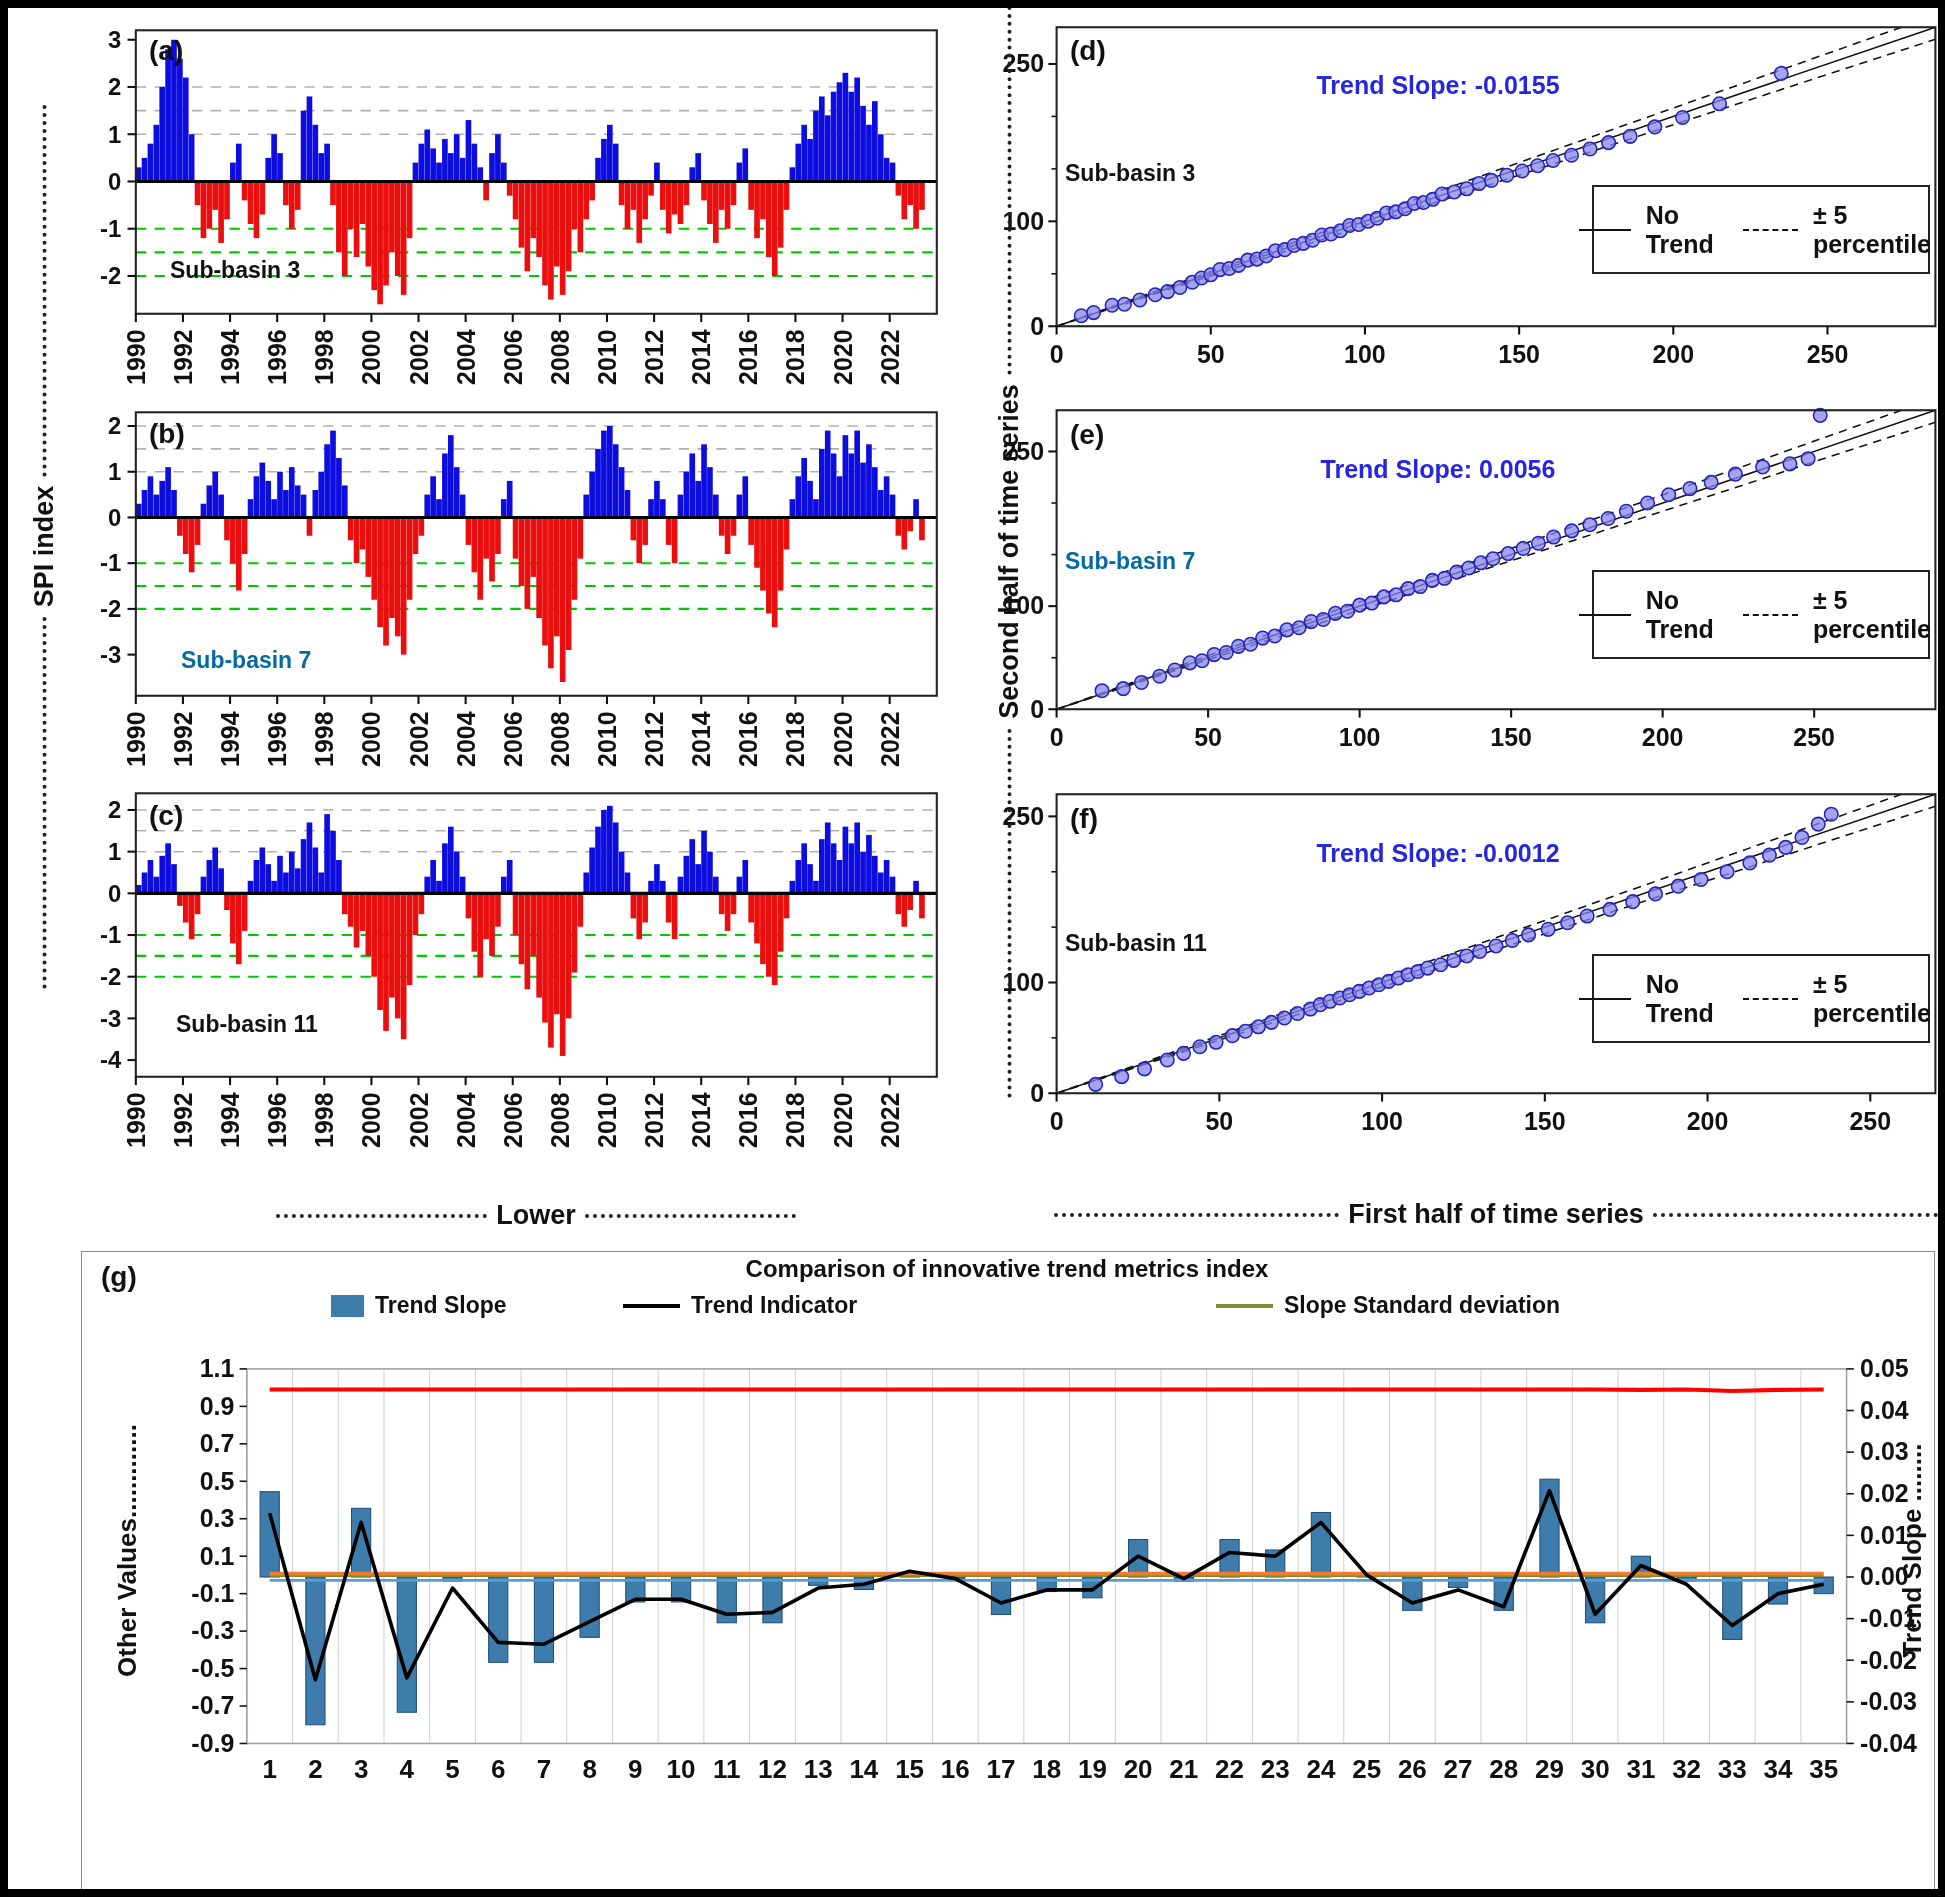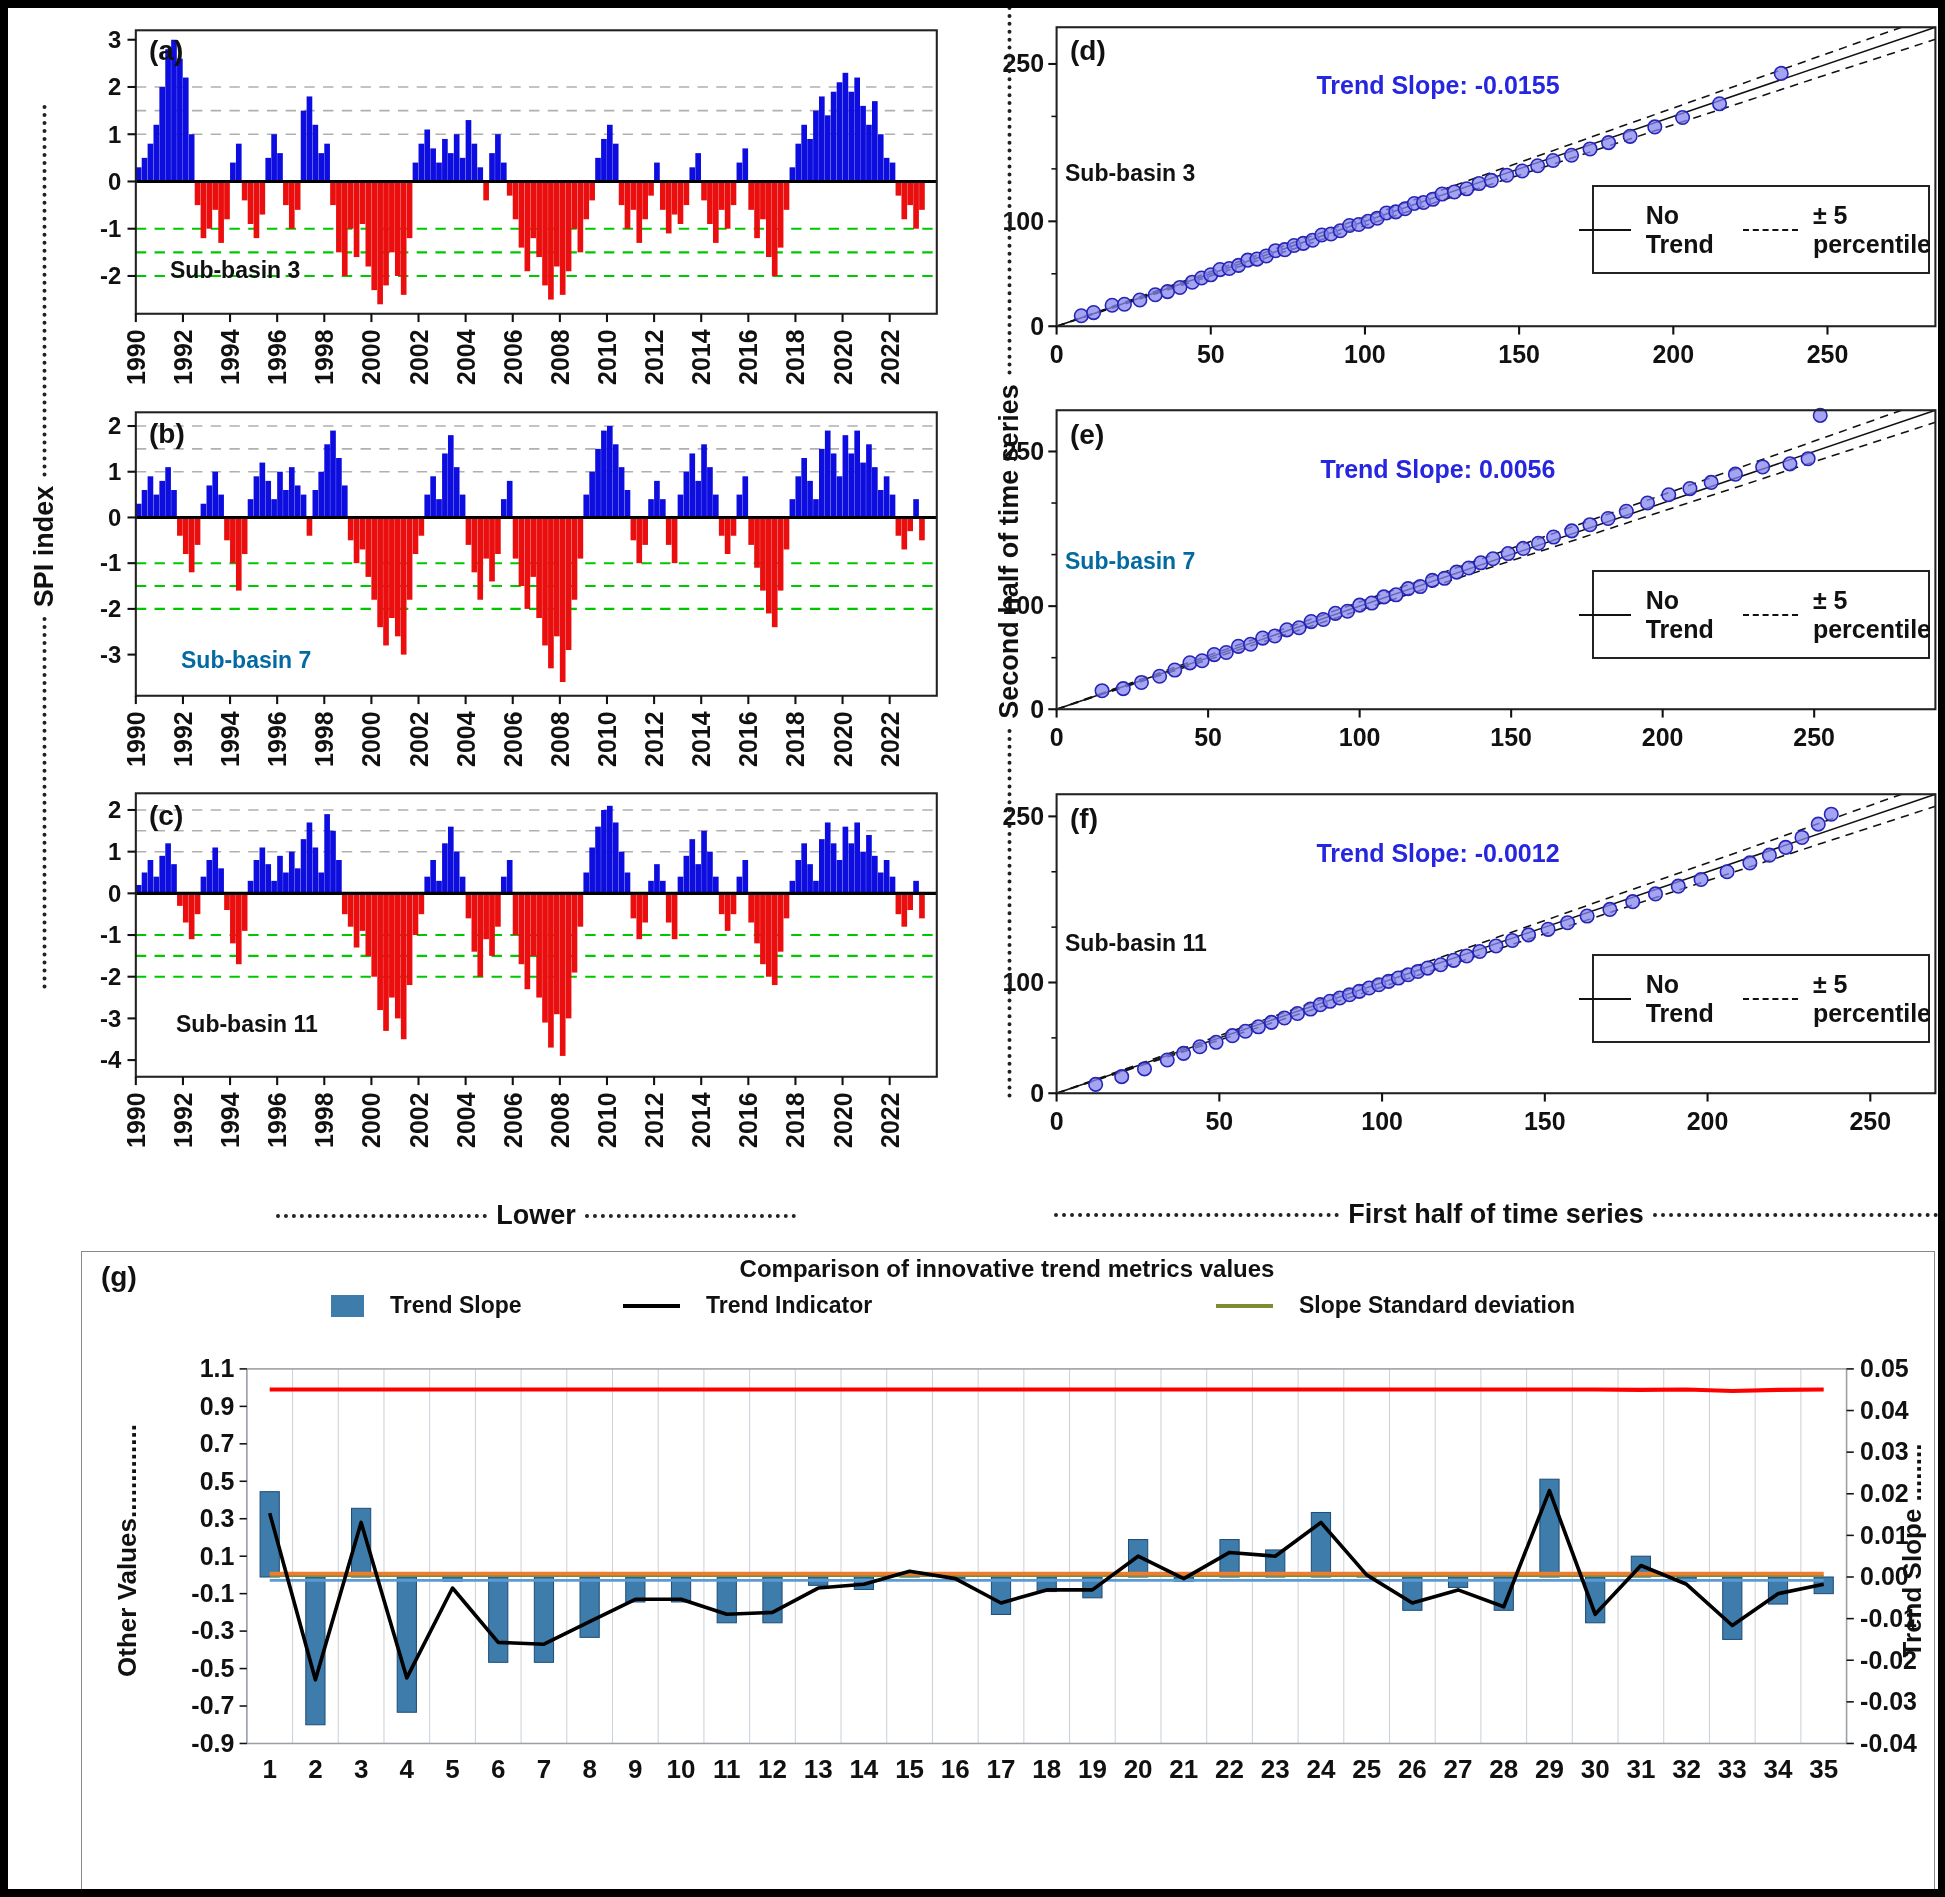--- a/index.html
+++ b/index.html
@@ -14,21 +14,21 @@
   .leader-row{display:flex;align-items:center;gap:9.4px;font-size:27px;font-weight:800;}
   .leader-row .dots{flex:1;border-top:4.2px dotted #222;height:0;}
   .vrot{transform:rotate(-90deg);transform-origin:center center;}
   .legend-box{border:2.1px solid #222;background:#fff;display:flex;flex-direction:row;justify-content:center;gap:13.5px;padding:13.5px 15.6px;font-size:25px;font-weight:800;box-sizing:border-box;}
   .legend-row{display:flex;align-items:center;gap:14.6px;}
   .line-solid{width:68px;height:0;border-top:2.6px solid #111;}
   .line-dashed{width:68px;height:0;border-top:2.6px dashed #111;}
   #gbox{border:1.6px solid #8a8a8a;background:#fff;}
   .gtitle{font-size:24px;font-weight:800;text-align:center;}
   .glegend-row{display:grid;grid-template-columns:271px 572px auto;align-items:center;column-gap:21px;margin-bottom:7.3px;}
-  .glegend-item{display:flex;align-items:center;gap:26px;font-size:23px;font-weight:800;white-space:nowrap;}
+  .glegend-item{display:flex;align-items:center;gap:11px;font-size:23px;font-weight:800;white-space:nowrap;}
   .gxlabel{font-size:26px;font-weight:800;text-align:center;}
 </style>
 </head>
 <body>
 
 <div id="fig">
 
   <svg id="spi-a" class="abs" style="left:15.6px;top:15.6px" width="931" height="411" viewBox="0 0 1790 790">
       <rect x="215" y="12" width="1540" height="545" fill="#fff"></rect>
       <line x1="215" y1="211.83333333333334" x2="1755" y2="211.83333333333334" stroke="#b0b0b0" stroke-width="3" stroke-dasharray="20 16"></line>
@@ -915,21 +915,21 @@
   <div class="abs" style="left:1046px;top:1191px;width:884px">
     <div class="leader-row">
       <span class="dots"></span>
       <span>First half of time series</span>
       <span class="dots"></span>
     </div>
   </div>
 
   <div id="gbox" class="abs" style="left:73px;top:1243px;width:1852px;height:642px"></div>
   <div class="abs panel-letter" style="left:93px;top:1253px">(g)</div>
-  <div class="abs gtitle" style="left:73px;top:1247px;width:1852px">Comparison of innovative trend metrics values</div>
+  <div class="abs gtitle" style="left:73px;top:1247px;width:1852px">Comparison of innovative trend metrics index</div>
   <div id="glegend" class="abs" style="left:323px;top:1284px">
       <div class="glegend-row">
         <div class="glegend-item">
           <span style="width: 33px; height: 22px; background: rgb(62, 124, 172); display: inline-block;"></span>
           <span>Trend Slope</span>
         </div>
         <div class="glegend-item">
           <span style="width: 57px; height: 0px; border-top: 4.2px solid rgb(0, 0, 0); display: inline-block;"></span>
           <span>Trend Indicator</span>
         </div>

